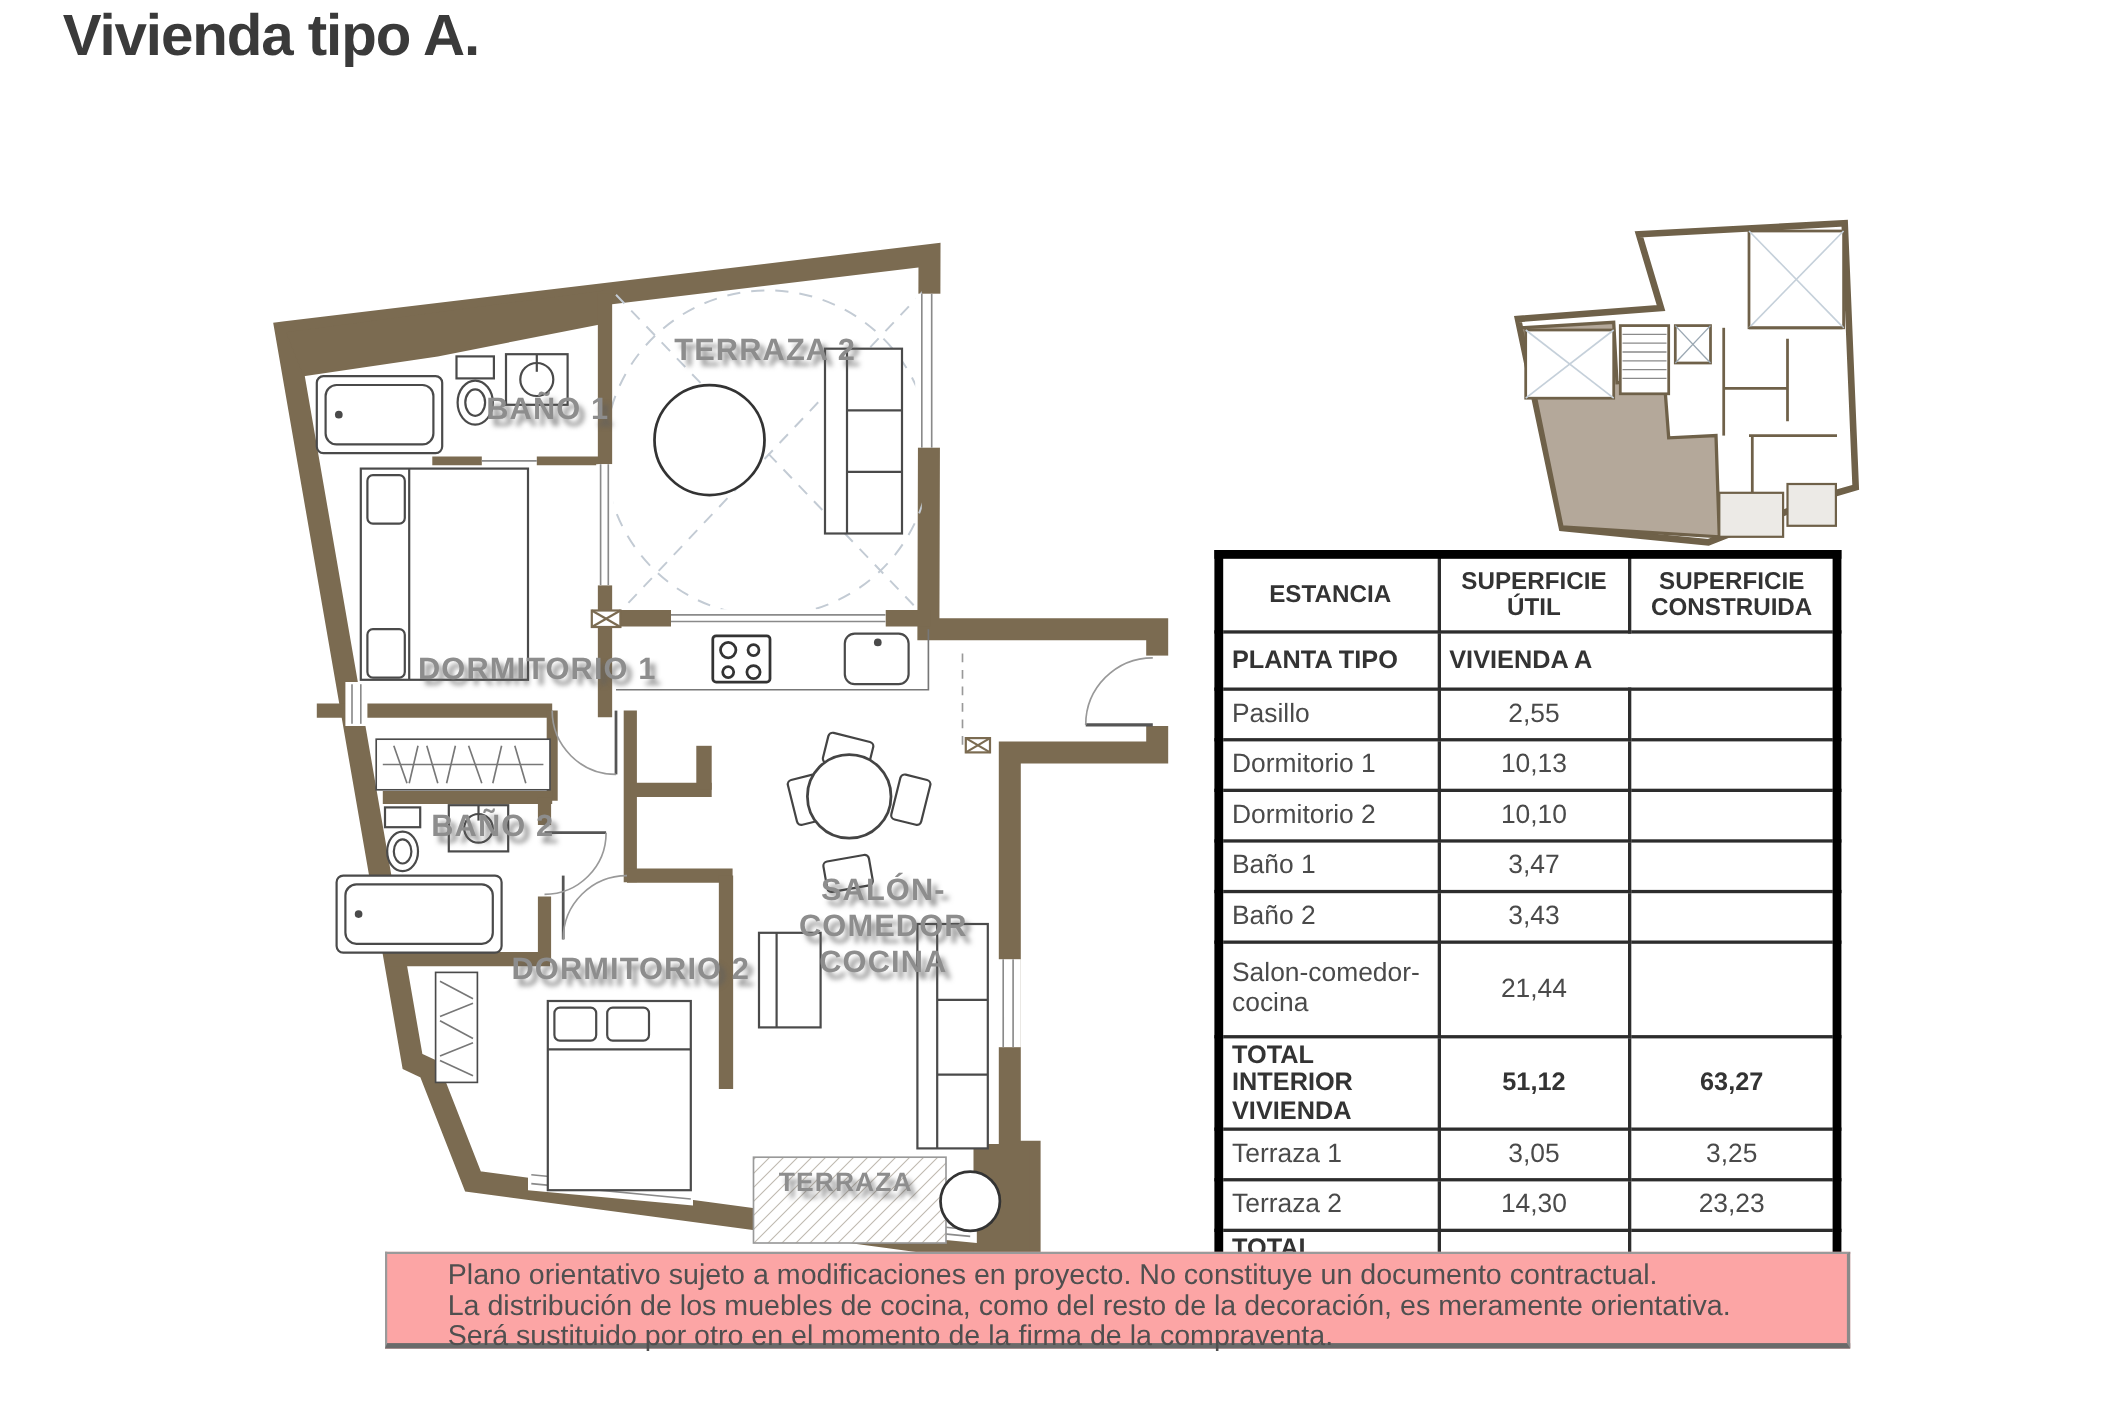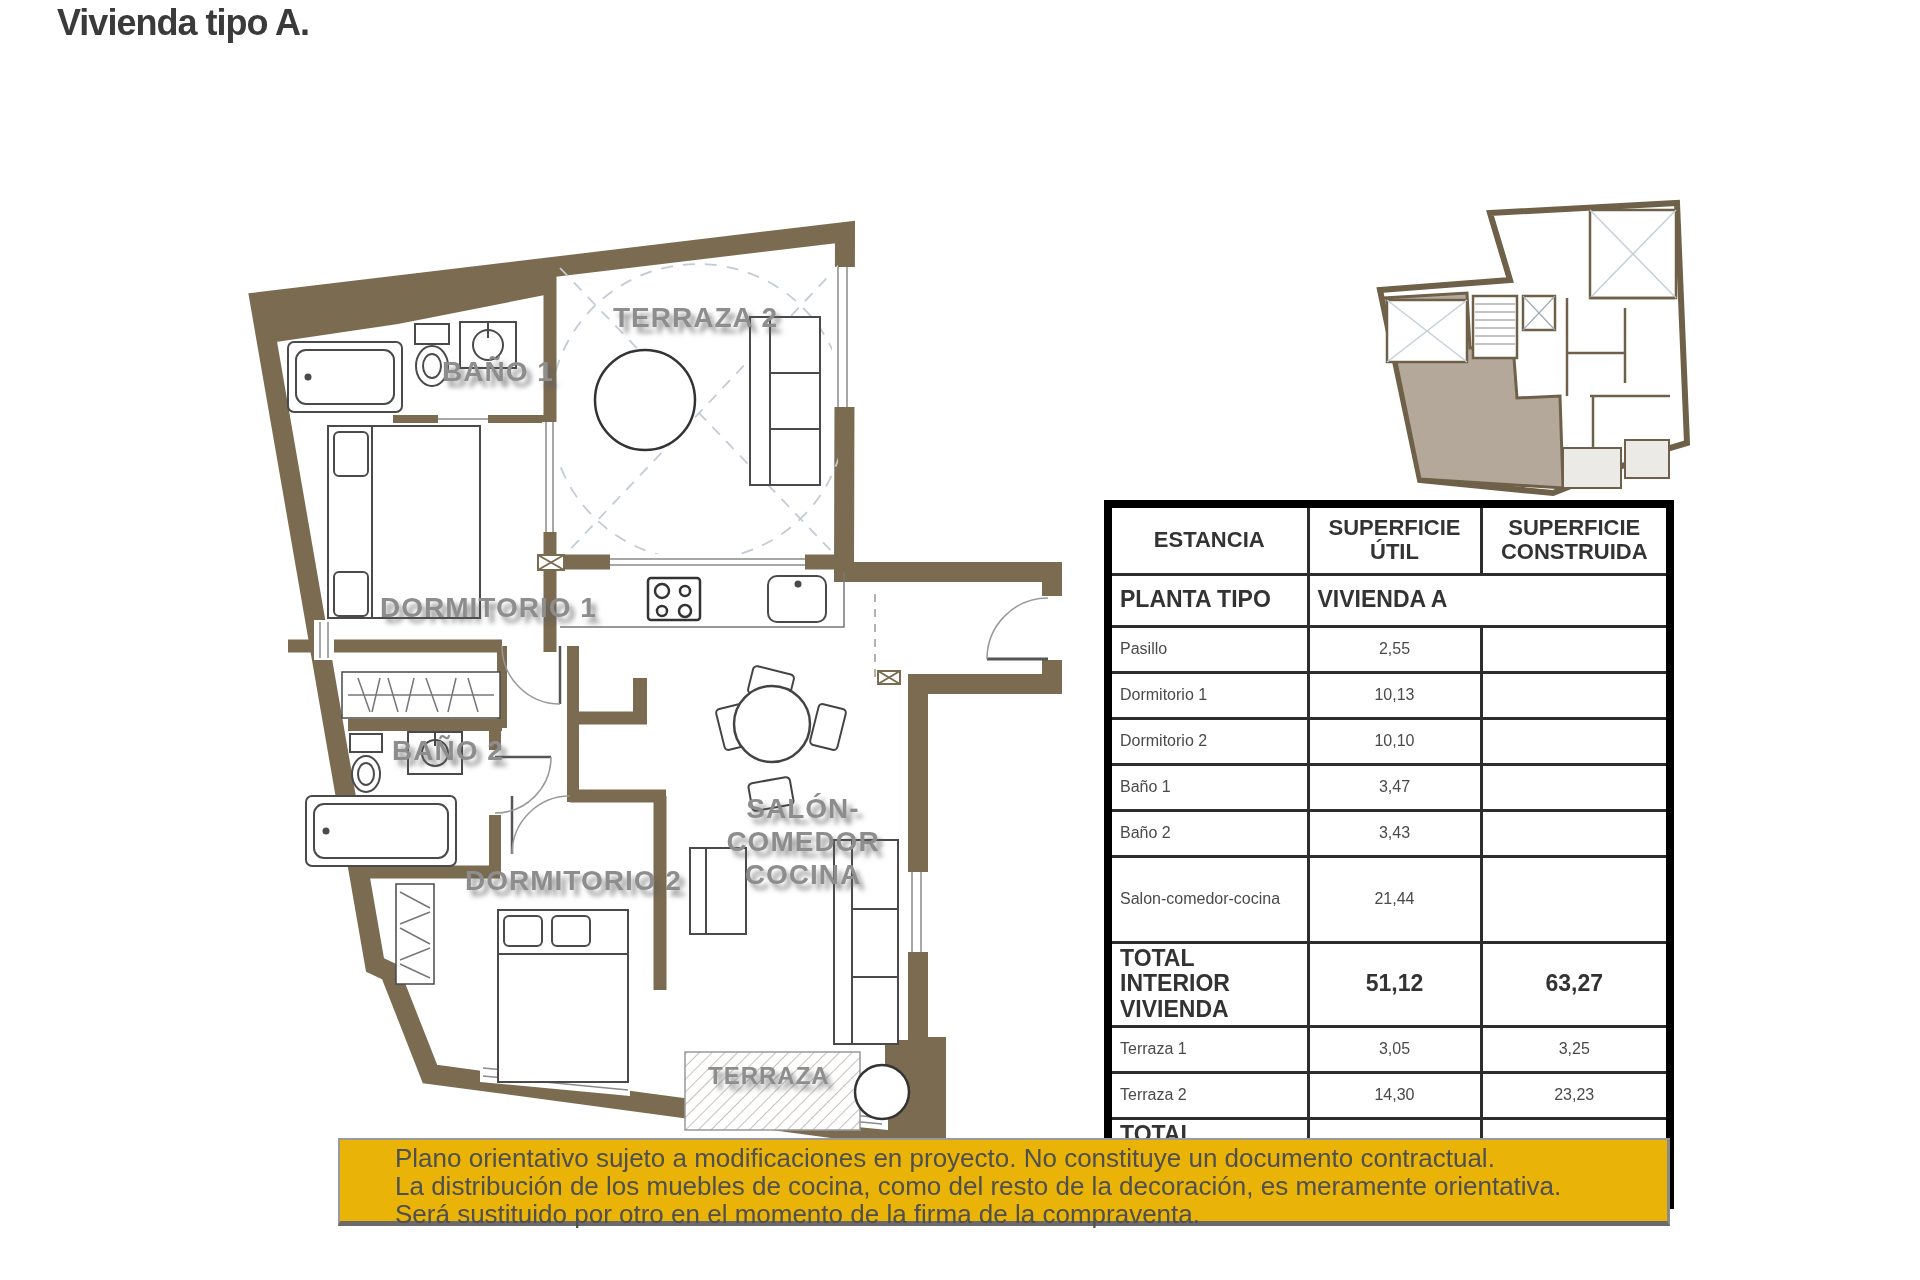--- a/index.html
+++ b/index.html
@@ -4,21 +4,21 @@
 <style>
   * { margin:0; padding:0; box-sizing:border-box; }
   html,body { background:#ffffff; }
   .page {
     position:relative; width:1920px; height:1280px; background:#fff;
     font-family:"Liberation Sans", sans-serif; overflow:hidden;
   }
   
   .title {
     position:absolute; left:57px; top:2px;
-    font-size:36px; font-weight:bold; color:#3a3a3a; letter-spacing:-1px;
+    font-size:53px; font-weight:bold; color:#3a3a3a; letter-spacing:-1px;
   }
   
   .plan { position:absolute; left:230px; top:172px; width:845px; height:980px; }
   .plan svg { position:absolute; left:0; top:0; }
   .lbl {
     position:absolute; font-weight:bold; font-size:28px; color:#8d8d8d;
     letter-spacing:1px; white-space:nowrap;
     text-shadow:5px 6px 5px rgba(95,95,95,.65);
   }
   .lbl.small { font-size:24px; }
@@ -27,36 +27,36 @@
     text-shadow:5px 6px 5px rgba(95,95,95,.65); line-height:33px; }
   
   .keyplan { position:absolute; left:1335px; top:148px; width:370px; height:365px; }
   
   table.areas {
     position:absolute; left:1104px; top:500px; width:566px;
     border-collapse:collapse; table-layout:fixed;
     border:8px solid #000000;
   }
   table.areas td, table.areas th {
-    border:3px solid #2d2d2d; font-size:16px; color:#4a4a4a;
+    border:3px solid #2d2d2d; font-size:24px; color:#4a4a4a;
     font-weight:normal; line-height:1.12; padding:2px 4px;
   }
   table.areas tr.hdr th { font-weight:bold; color:#333; font-size:22px; text-align:center; height:70px; }
   table.areas tr.sub  { height:52px; }
   table.areas tr.sub th { font-weight:bold; color:#333; font-size:23px; text-align:left; padding-left:8px; }
   table.areas tr.r   td { height:46px; }
   table.areas tr.salon td { height:86px; }
   table.areas tr.total td { height:60px; font-weight:bold; color:#333; font-size:23px; }
   table.areas td.name { text-align:left; padding-left:8px; }
   table.areas td.num  { text-align:center; }
   
   .footer {
-    position:absolute; left:338px; top:1138px; width:1332px; height:88px;
+    position:absolute; left:350px; top:1138px; width:1332px; height:88px;
     border:2px solid #9a9a9a; border-bottom:5px solid #6a6a6a; border-right:3px solid #8a8a8a;
-    padding:4px 10px 4px 55px; background:#eab308;
+    padding:4px 10px 4px 55px; background:#fca5a5;
   }
   .footer div { font-size:26px; color:#4f4f4f; line-height:28px; }
 </style>
 </head>
 <body>
 
 <div class="page">
 
   <div class="title">Vivienda tipo A.</div>
 

